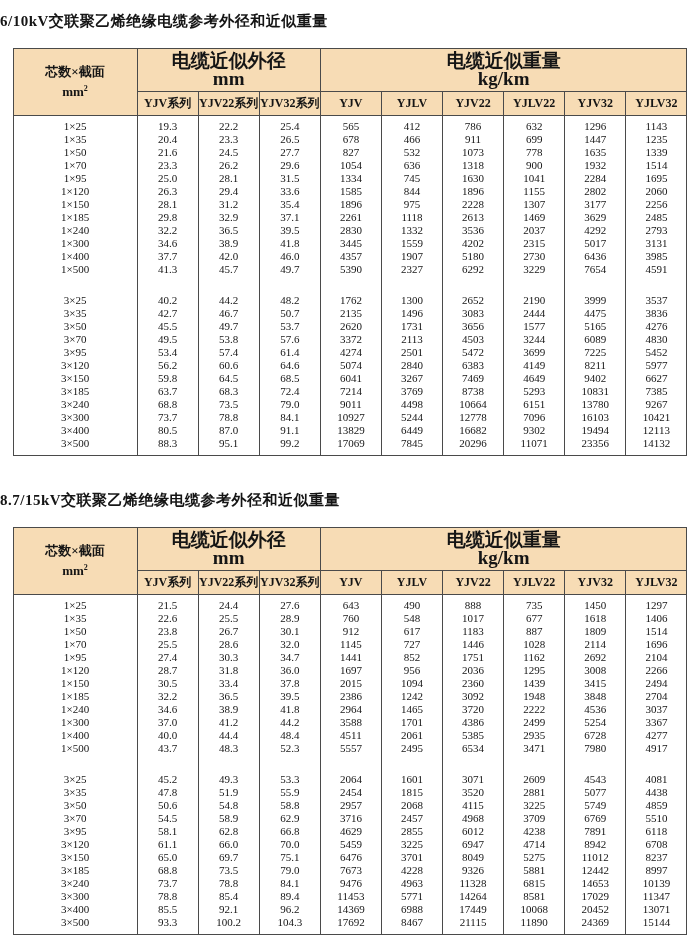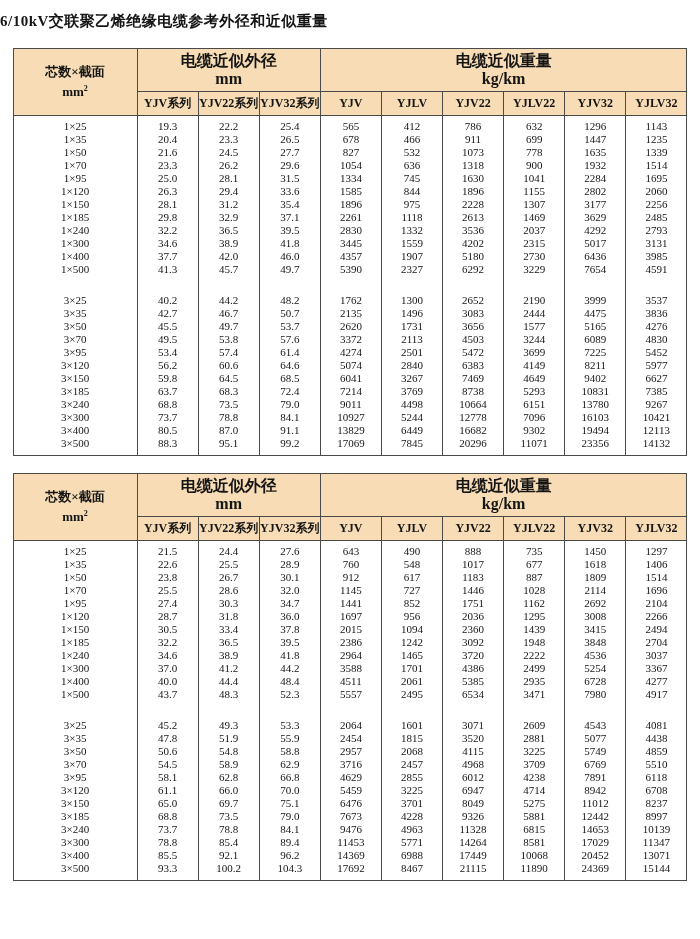--- a/index.html
+++ b/index.html
@@ -36,21 +36,21 @@
   col.val-col { width: 61.1px; }
   thead th {
     background: var(--header-bg);
     border: 1px solid var(--border);
     font-weight: bold;
     padding: 0;
     text-align: center;
   }
   th.spec-th { font-size: 13px; line-height: 17px; }
   th.spec-th sup { font-size: 8px; }
-  th.group-th { height: 43px; font-size: 16px; line-height: 18px; }
+  th.group-th { height: 43px; font-size: 19px; line-height: 18px; }
   th.series-th { height: 24px; font-size: 12px; margin-top: 16px; }
   tbody td {
     border-left: 1px solid var(--border);
     border-right: 1px solid var(--border);
     border-top: none;
     border-bottom: none;
     padding: 0;
     text-align: center;
     font-size: 11px;
     line-height: 13px;
@@ -405,20 +405,21 @@
           <td>20296</td>
           <td>11071</td>
           <td>23356</td>
           <td>14132</td>
         </tr>
       </tbody>
   </table>
 </section>
 
 <section>
+  <h1 class="table-title title-2">8.7/15kV交联聚乙烯绝缘电缆参考外径和近似重量</h1>
   <table class="cable-table">
     <colgroup>
       <col class="spec-col">
       <col class="val-col">
         <col class="val-col">
         <col class="val-col">
       <col class="val-col">
         <col class="val-col">
         <col class="val-col">
       <col class="val-col">

